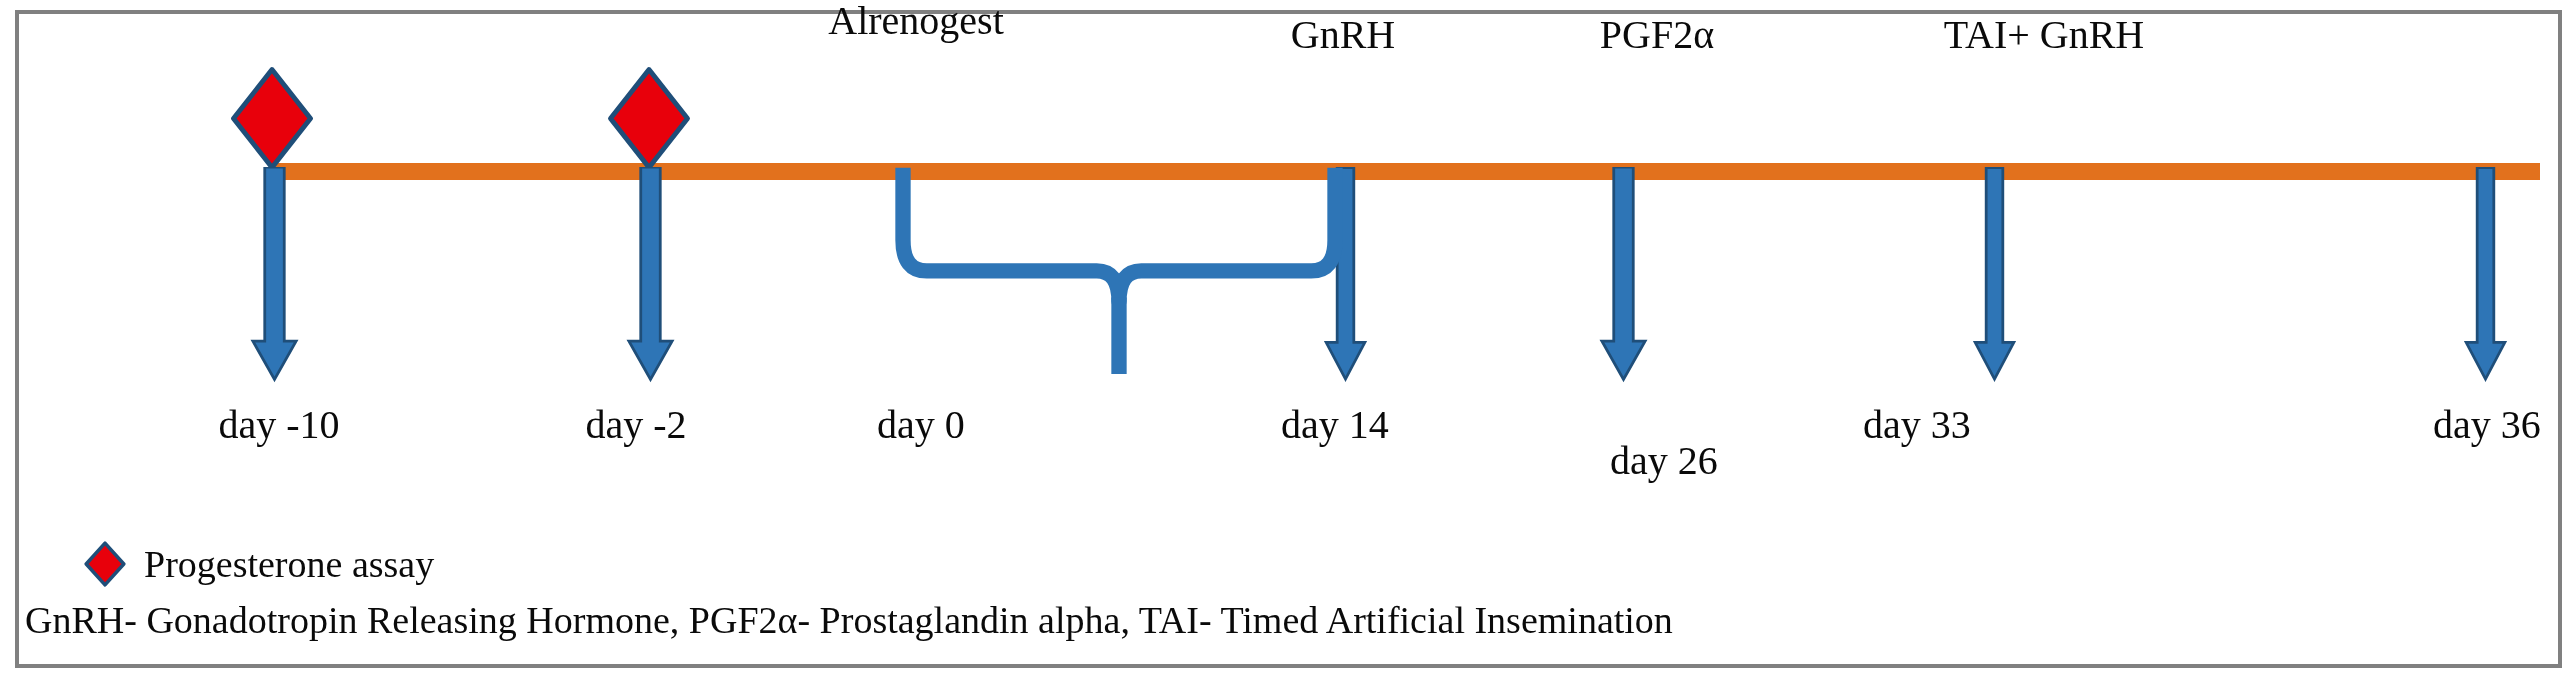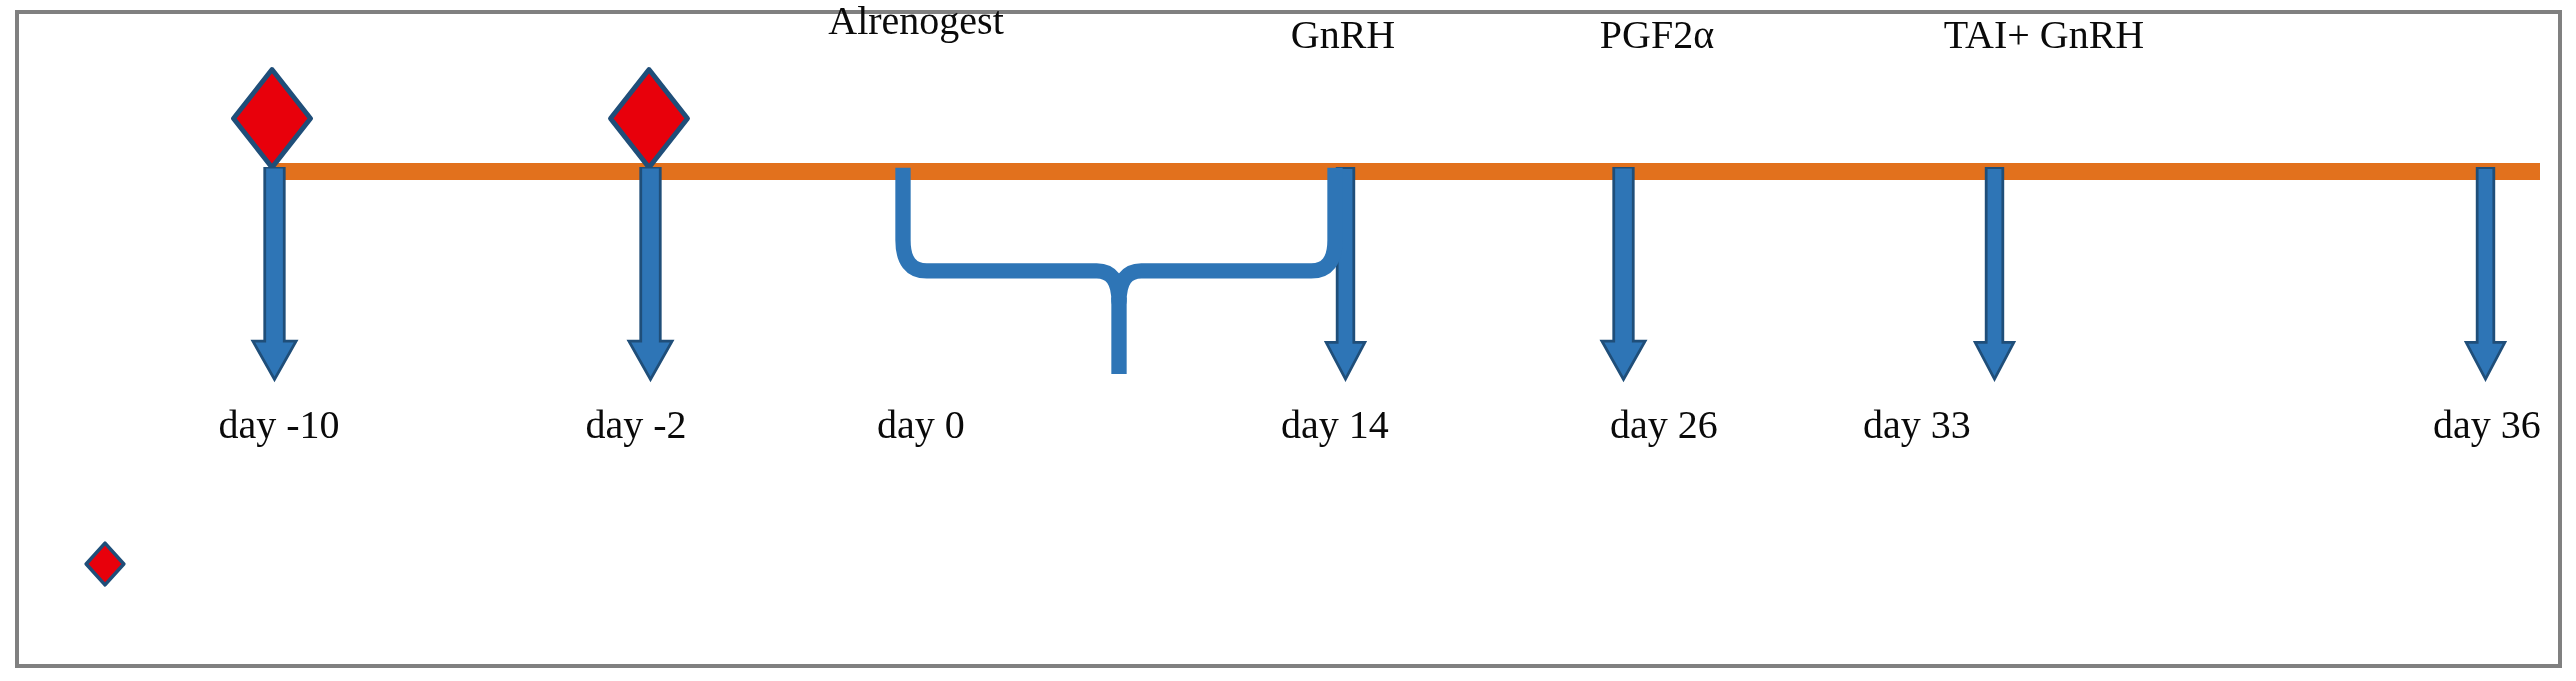--- a/index.html
+++ b/index.html
@@ -177,27 +177,29 @@
                Q 650 152 650 108
                L 650 4" fill="none" stroke="#2E75B6" stroke-width="22" stroke-linecap="butt" stroke-linejoin="round"></path>
       <path d="M 340 190 L 340 300" fill="none" stroke="#2E75B6" stroke-width="22" stroke-linecap="butt"></path>
     </svg>
   </div>
 
   <div class="day-label" style="left:279px;">day  -10</div>
   <div class="day-label" style="left:636px;">day  -2</div>
   <div class="day-label" style="left:921px;">day  0</div>
   <div class="day-label" style="left:1311px;margin-left:24px;">day 14</div>
-  <div class="day-label" style="left:1664px;">day  26</div>
+  <div class="day-label" style="left:1664px;margin-top:36px;">day  26</div>
   <div class="day-label" style="left:1917px;">day 33</div>
   <div class="day-label" style="left:2487px;">day 36</div>
 
   <div id="legend-row">
     <span id="legend-diamond">
       <svg width="42" height="46" viewBox="0 0 60 66">
         <polygon points="30,3 57,33 30,63 3,33" fill="#E8000B" stroke="#1F4E79" stroke-width="5" stroke-linejoin="round"></polygon>
       </svg>
     </span>
-  </div>
-
+    <span id="legend-text">Progesterone assay</span>
+  </div>
+
+  <div id="footnote">GnRH- Gonadotropin Releasing Hormone, PGF2α- Prostaglandin alpha, TAI- Timed  Artificial  Insemination</div>
 
 </div>
 
 
 </body></html>

